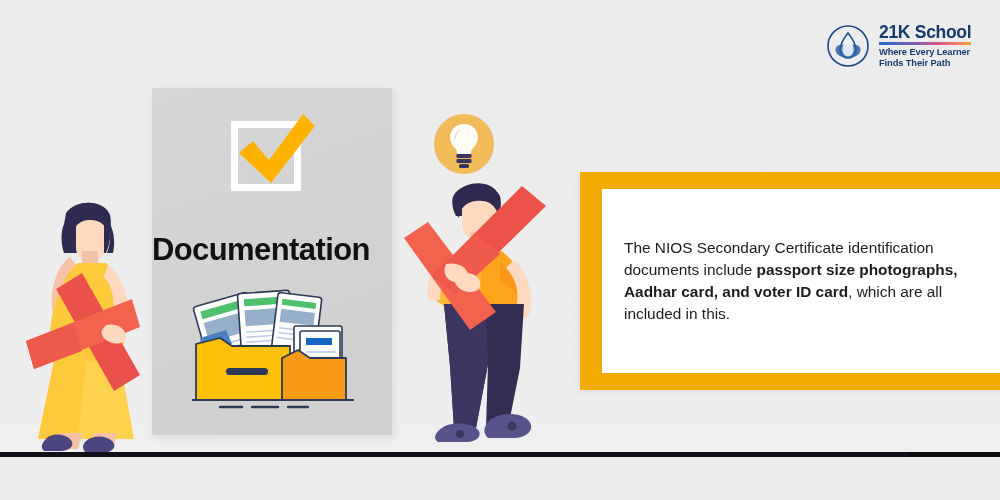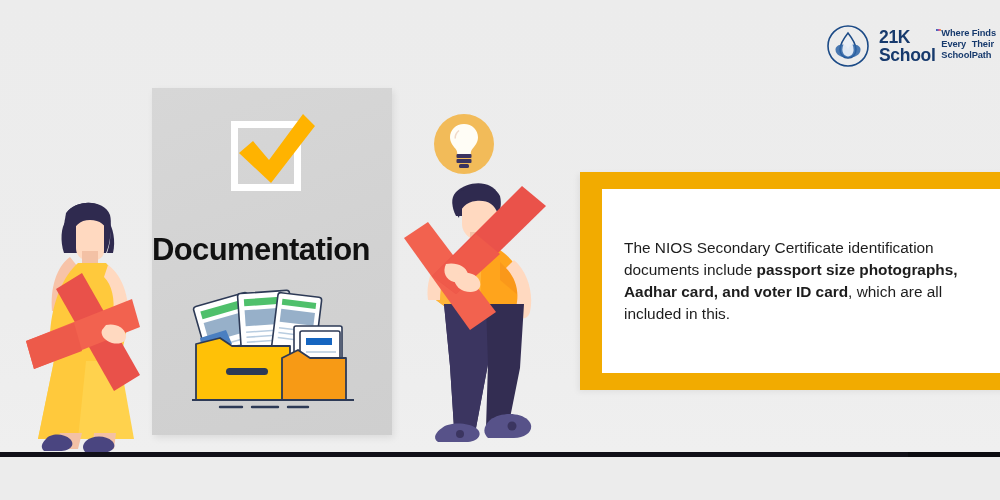--- a/index.html
+++ b/index.html
@@ -49,21 +49,21 @@
   
   .logo {
     position: absolute;
     left: 826px; top: 18px;
     width: 170px; height: 56px;
     display: flex;
     align-items: center;
     gap: 9px;
   }
   .logo-mark { width: 44px; height: 44px; flex: 0 0 44px; }
-  .logo-text { display: flex; flex-direction: row; justify-content: center; }
+  .logo-text { display: flex; flex-direction: column; justify-content: center; }
   .logo-title {
     font-size: 17.5px;
     font-weight: bold;
     color: #173a6d;
     letter-spacing: -0.3px;
     line-height: 1.05;
   }
   .logo-underline {
     height: 2.5px;
     width: 100%;
@@ -178,21 +178,21 @@
         <circle cx="22" cy="22" r="20" fill="none" stroke="#1b4a86" stroke-width="1.6"></circle>
         <path d="M22 9 C27.5 16 30 21 30 25.5 C30 30.5 26.5 34 22 34 C17.5 34 14 30.5 14 25.5 C14 21 16.5 16 22 9 Z" fill="none" stroke="#1b4a86" stroke-width="1.5"></path>
         <path d="M22 34 C15 34 9.5 30.5 9.5 25.8 C9.5 22.8 12.5 20.6 16.2 20.6 C19.4 20.6 21.2 23 22 25.5 Z" fill="#2c63a6" opacity="0.85"></path>
         <path d="M22 34 C29 34 34.5 30.5 34.5 25.8 C34.5 22.8 31.5 20.6 27.8 20.6 C24.6 20.6 22.8 23 22 25.5 Z" fill="#2c63a6" opacity="0.85"></path>
         <path d="M22 12.5 C25.8 18 27.6 22 27.6 25.6 C27.6 29.6 25 32.4 22 32.4 C19 32.4 16.4 29.6 16.4 25.6 C16.4 22 18.2 18 22 12.5 Z" fill="#e8eef7" opacity="0.95"></path>
       </svg>
     </span>
     <span class="logo-text">
       <span class="logo-title">21K School</span>
       <span class="logo-underline"></span>
-      <span class="logo-tag">Where Every School</span>
+      <span class="logo-tag">Where Every Learner</span>
       <span class="logo-tag">Finds Their Path</span>
     </span>
   </div>
 
   <div class="doc-card"></div>
 
   <div class="check-box-wrap">
     <span class="check-square"></span>
     <svg class="check-mark" width="84" height="85" viewBox="0 0 84 85" aria-hidden="true">
       <path d="M8 40 L22 28 L38 47 L72 1 L84 13 L40 70 Z" fill="#ffb300"></path>

